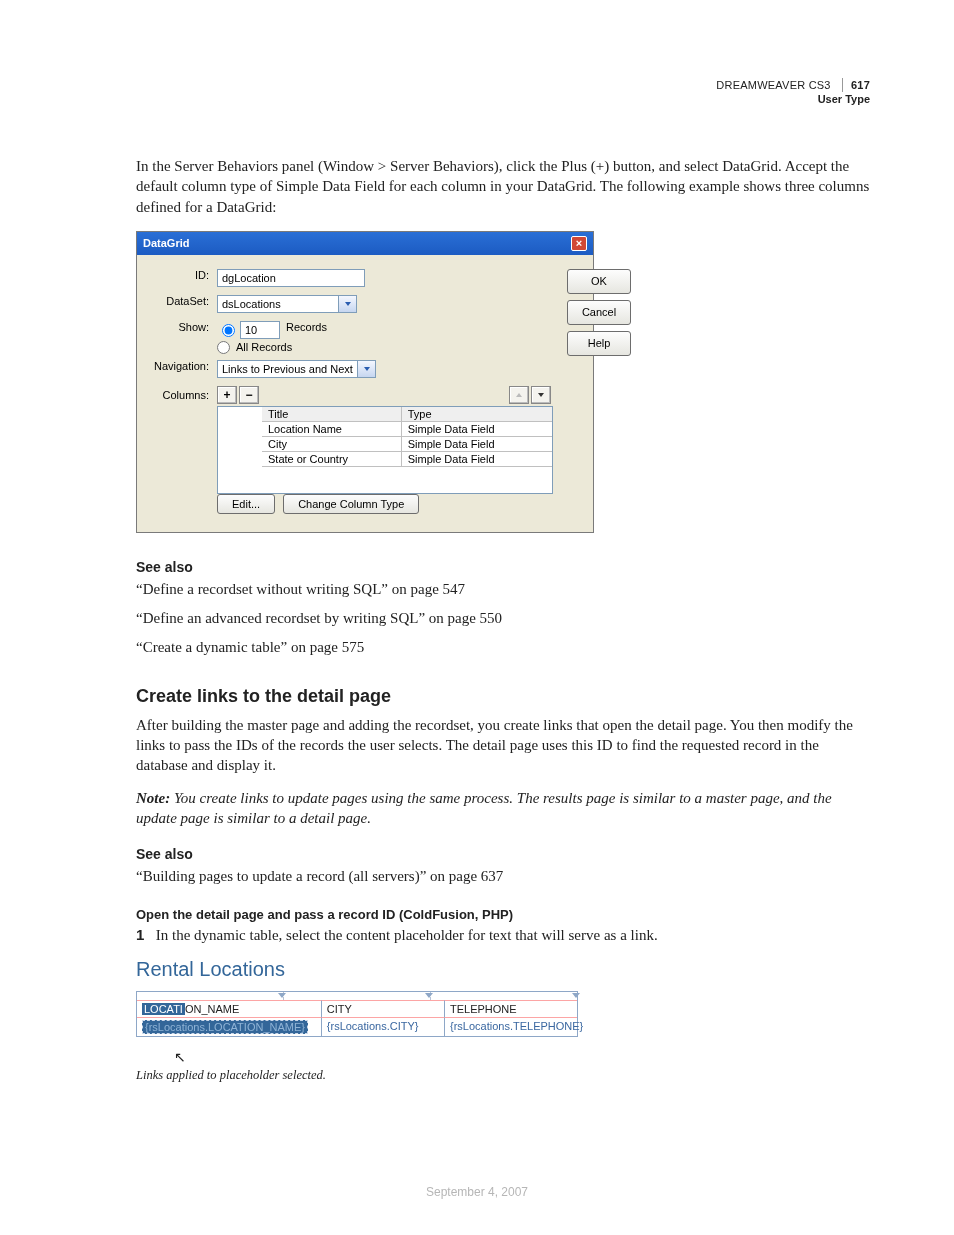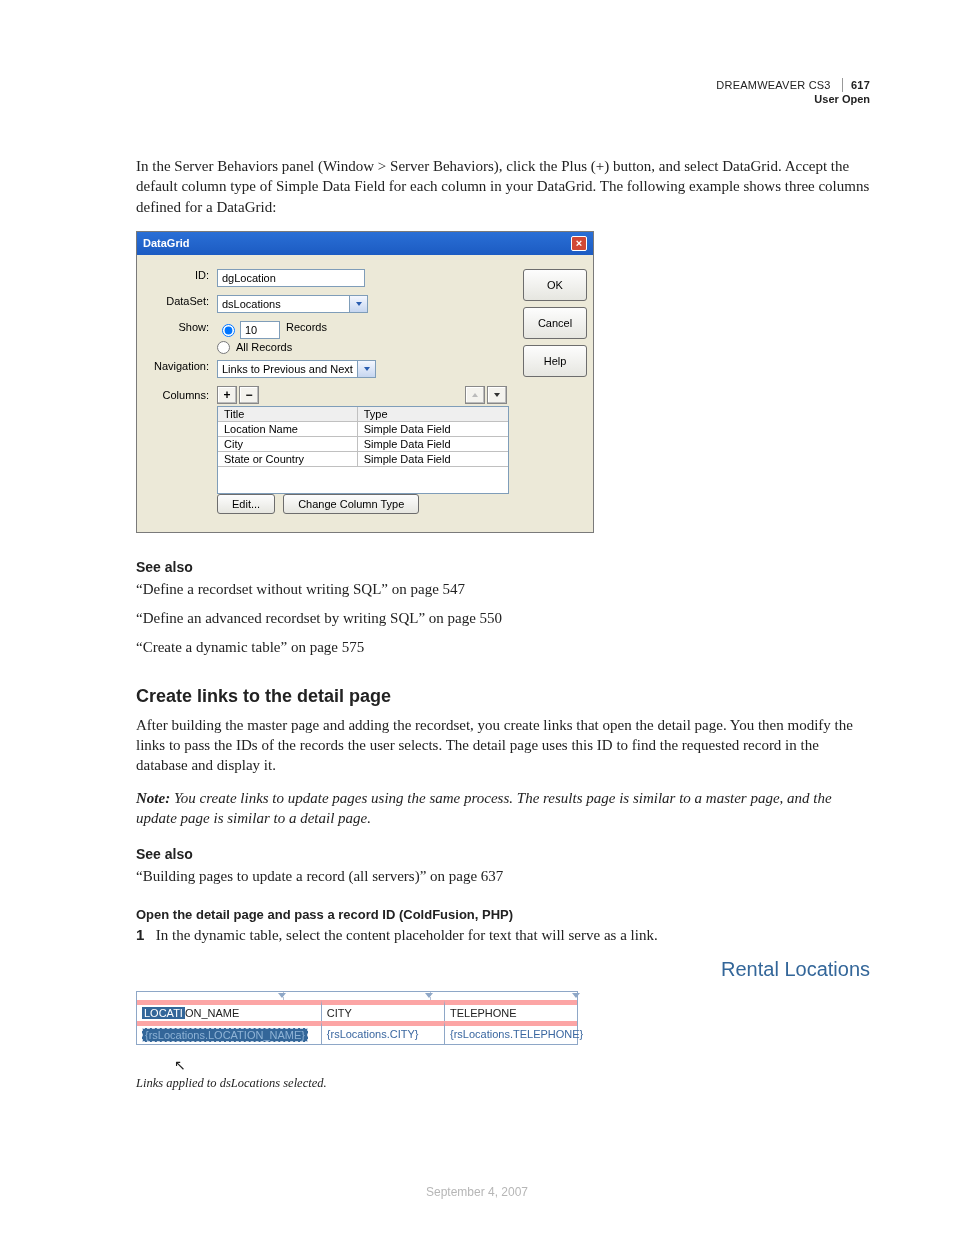--- a/index.html
+++ b/index.html
@@ -127,35 +127,36 @@
   .mini-btn.updown { width: 18px; height: 16px; }
   .mini-btn.disabled { color: #aaa; }
   .spacer-flex { flex: 1; }
   .cols-table {
     margin-left: 66px;
     border: 1px solid #7f9db9;
     background: #fff;
     width: 290px;
     height: 86px;
     overflow: hidden;
+    padding-left: 44px;
   }
   .cols-table table { border-collapse: collapse; width: 100%; font: inherit; }
   .cols-table th, .cols-table td {
     text-align: left;
     padding: 1px 6px;
     border: 1px solid #c0c0c0;
     font-weight: normal;
   }
   .cols-table th { background: #efefef; border-top: none; }
   .cols-table th:first-child, .cols-table td:first-child { border-left: none; }
   .cols-table th:last-child, .cols-table td:last-child { border-right: none; }
   .btn {
     display: block;
     width: 64px;
-    height: 32px;
+    height: 25px;
     margin-bottom: 6px;
     border: 1px solid #6d6d6d;
     border-radius: 3px;
     background: linear-gradient(#fdfdfd, #e6e6e0);
     font: inherit;
     text-align: center;
     line-height: 18px;
   }
   .below-table {
     margin-left: 66px;
@@ -198,21 +199,20 @@
     font-family: "Myriad Pro", Arial, Helvetica, sans-serif;
     font-weight: 700;
     display: inline-block;
     width: 16px;
   }
   .rental-title {
     font-family: Verdana, Arial, sans-serif;
     color: #336699;
     font-size: 20px;
     margin: 12px 0 10px 0;
-    text-align: right;
   }
   .rental-table {
     border: 1px solid #8ea7c7;
     width: 440px;
     font-family: Verdana, Arial, sans-serif;
     font-size: 11px;
     background: #fff;
     margin-bottom: 10px;
   }
   .rt-handle-row { display: flex; height: 8px; background: #fff; }
@@ -220,21 +220,21 @@
   .rt-handle-cell:last-child { border-right: none; }
   .rt-handle-dot {
     position: absolute; top: 1px; right: -3px;
     width: 0; height: 0;
     border-left: 4px solid transparent;
     border-right: 4px solid transparent;
     border-top: 5px solid #8ea7c7;
   }
   .rt-row { display: flex; }
   .rt-cell {
-    border-top: 5px solid #fca5a5;
+    border-top: 1px solid #fca5a5;
     border-right: 1px solid #8ea7c7;
     padding: 2px 5px;
     box-sizing: border-box;
   }
   .rt-cell:last-child { border-right: none; }
   .rt-head .rt-cell { font-weight: normal; }
   .c1 { width: 42%; }
   .c2 { width: 28%; }
   .c3 { width: 30%; }
   .sel-box {
@@ -273,42 +273,42 @@
 </style>
 </head>
 <body>
 
 <div class="page">
   <div class="header-block">
     <div class="header-line1">
       <span>DREAMWEAVER CS3</span>
       <span class="pgno">617</span>
     </div>
-    <div class="header-line2">User Open</div>
+    <div class="header-line2">User Type</div>
   </div>
 
   <div class="body">
     <p class="body-text">In the Server Behaviors panel (Window &gt; Server Behaviors), click the Plus (+) button, and select DataGrid. Accept the default column type of Simple Data Field for each column in your DataGrid. The following example shows three columns defined for a DataGrid:</p>
 
     <div class="dialog-wrap">
       <div class="dialog">
         <div class="dialog-title">
           <span>DataGrid</span>
           <span class="close-x">×</span>
         </div>
         <div class="dialog-body">
           <div class="dlg-left">
             <div class="form-row">
               <span class="lbl">ID:</span>
               <input class="txt" style="width: 148px;" value="dgLocation">
             </div>
             <div class="form-row">
               <span class="lbl">DataSet:</span>
               <div class="combo">
-                <input class="txt" style="width: 132px;" value="dsLocations">
+                <input class="txt" style="width: 121px;" value="dsLocations">
                 <div class="dd">
                     <div class="chev-down"></div>
                   </div>
               </div>
             </div>
             <div class="form-row" style="margin-bottom:2px;">
               <span class="lbl">Show:</span>
               <input type="radio" checked="" style="">
               <input class="txt" style="width: 40px; margin: 0px 6px 0px 2px; text-align: left;" value="10">
               <span>Records</span>
@@ -414,17 +414,17 @@
         <div class="rt-cell c2">CITY</div>
         <div class="rt-cell c3">TELEPHONE</div>
       </div>
       <div class="rt-row">
         <div class="rt-cell c1"><span class="sel-box">{rsLocations.LOCATION_NAME}</span></div>
         <div class="rt-cell c2 placeholder">{rsLocations.CITY}</div>
         <div class="rt-cell c3 placeholder">{rsLocations.TELEPHONE}</div>
       </div>
     </div>
     <div class="cursor-arrow">↖</div>
-    <p class="caption">Links applied to dsLocations selected.</p>
+    <p class="caption">Links applied to placeholder selected.</p>
   </div>
 
   <div class="footer-date">September 4, 2007</div>
 </div>
 
 </body></html>

